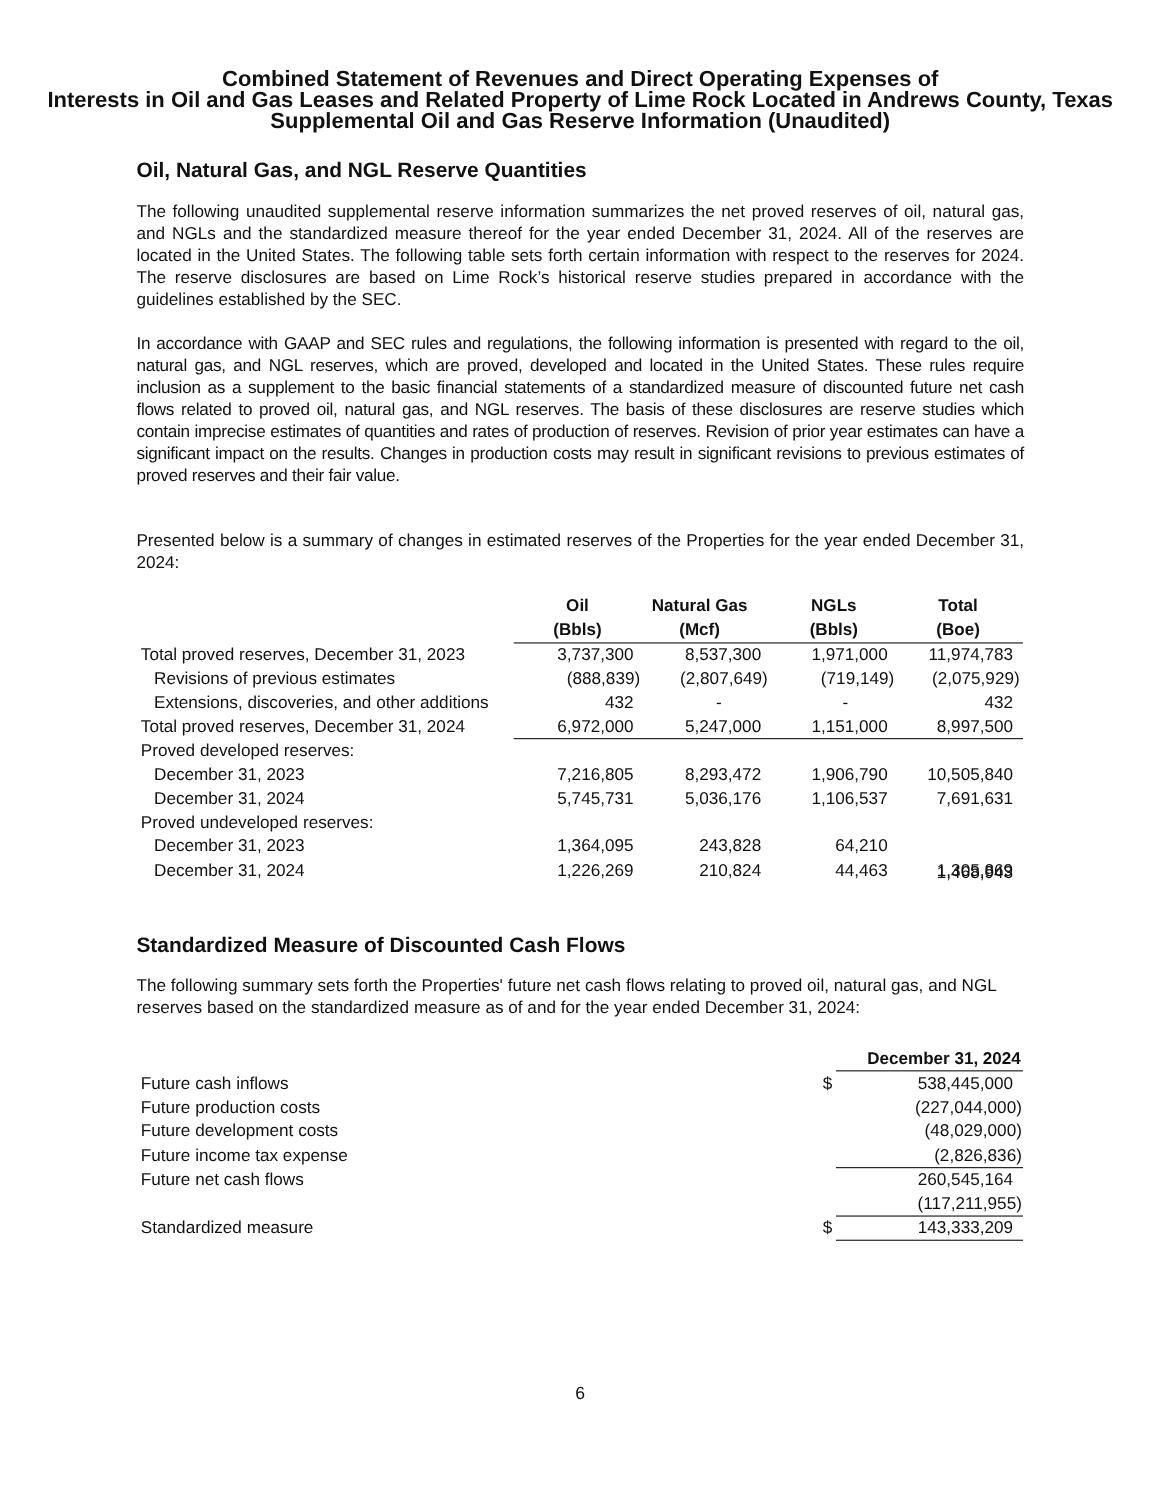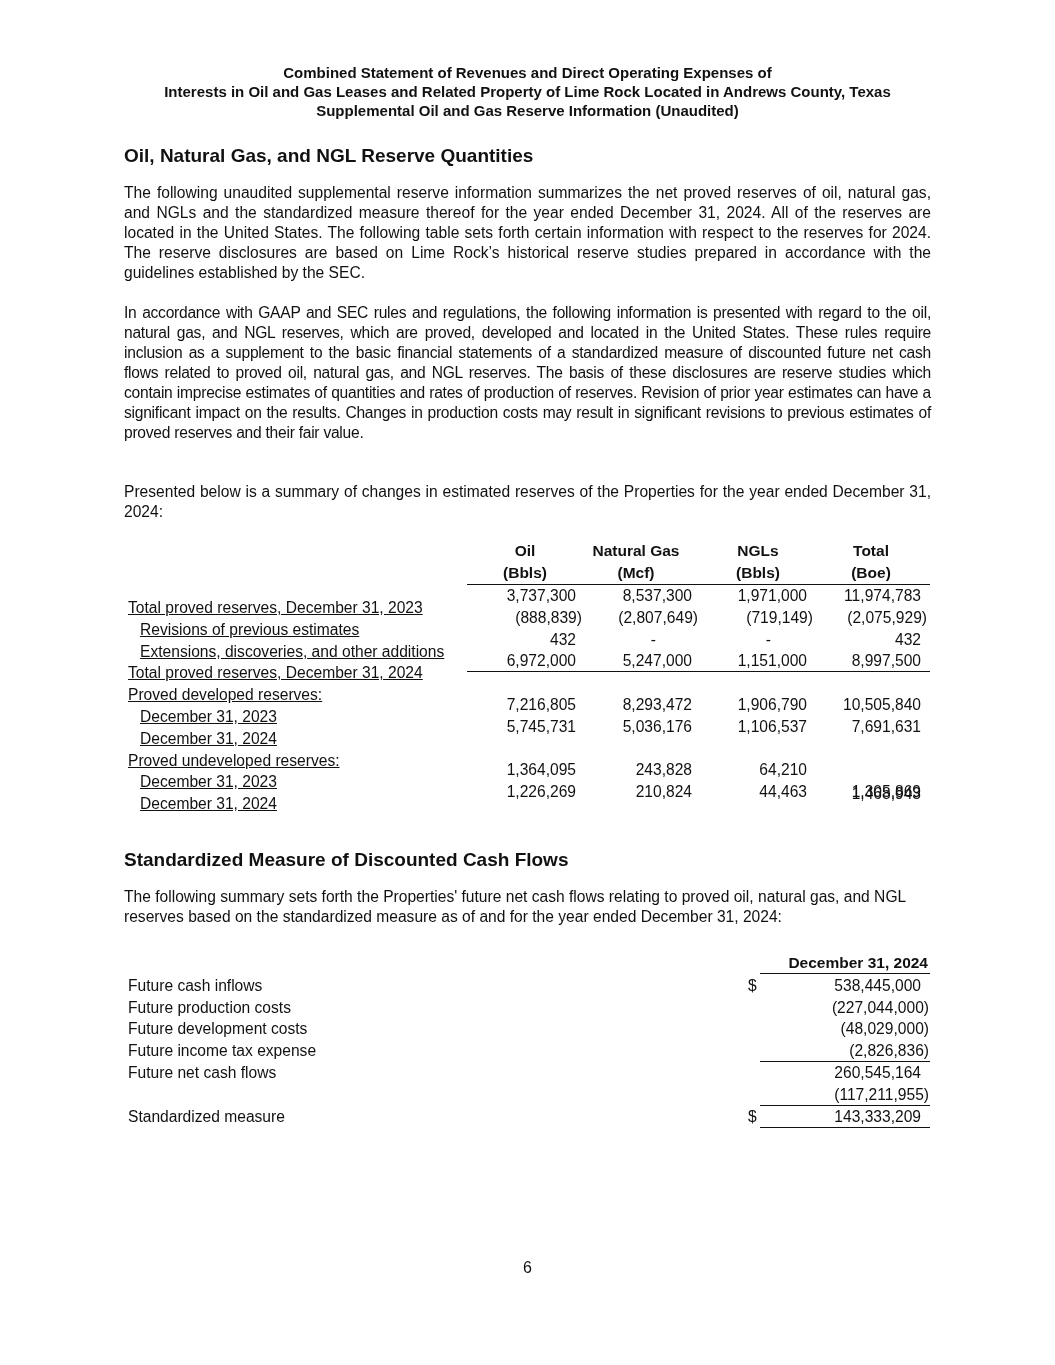--- a/index.html
+++ b/index.html
@@ -11,21 +11,21 @@
       width: 1055px;
       height: 1365px;
       position: relative;
       font-family: "Liberation Sans", sans-serif;
       color: #111111;
       overflow: hidden;
     }
     .doc-title {
       text-align: center;
       font-weight: bold;
-      font-size: 15px;
+      font-size: 20px;
       line-height: 19px;
       position: absolute;
       left: 0;
       width: 1055px;
       top: 63px;
     }
     .doc-title div { white-space: nowrap; }
     .section-heading {
       font-weight: bold;
       font-size: 19px;
@@ -52,23 +52,22 @@
       width: 803px;
     }
     .r-row {
       position: relative;
       height: 21.8px;
       font-size: 15.6px;
     }
     .r-label {
       position: absolute;
       left: 0;
-      top: 14px;
-      white-space: nowrap;
-      text-decoration: underline;
+      top: 2px;
+      white-space: nowrap;
     }
     .r-label.indent { left: 12px; }
     .r-cell {
       position: absolute;
       top: 2px;
       text-align: right;
       white-space: nowrap;
     }
     .r-head {
       position: absolute;

